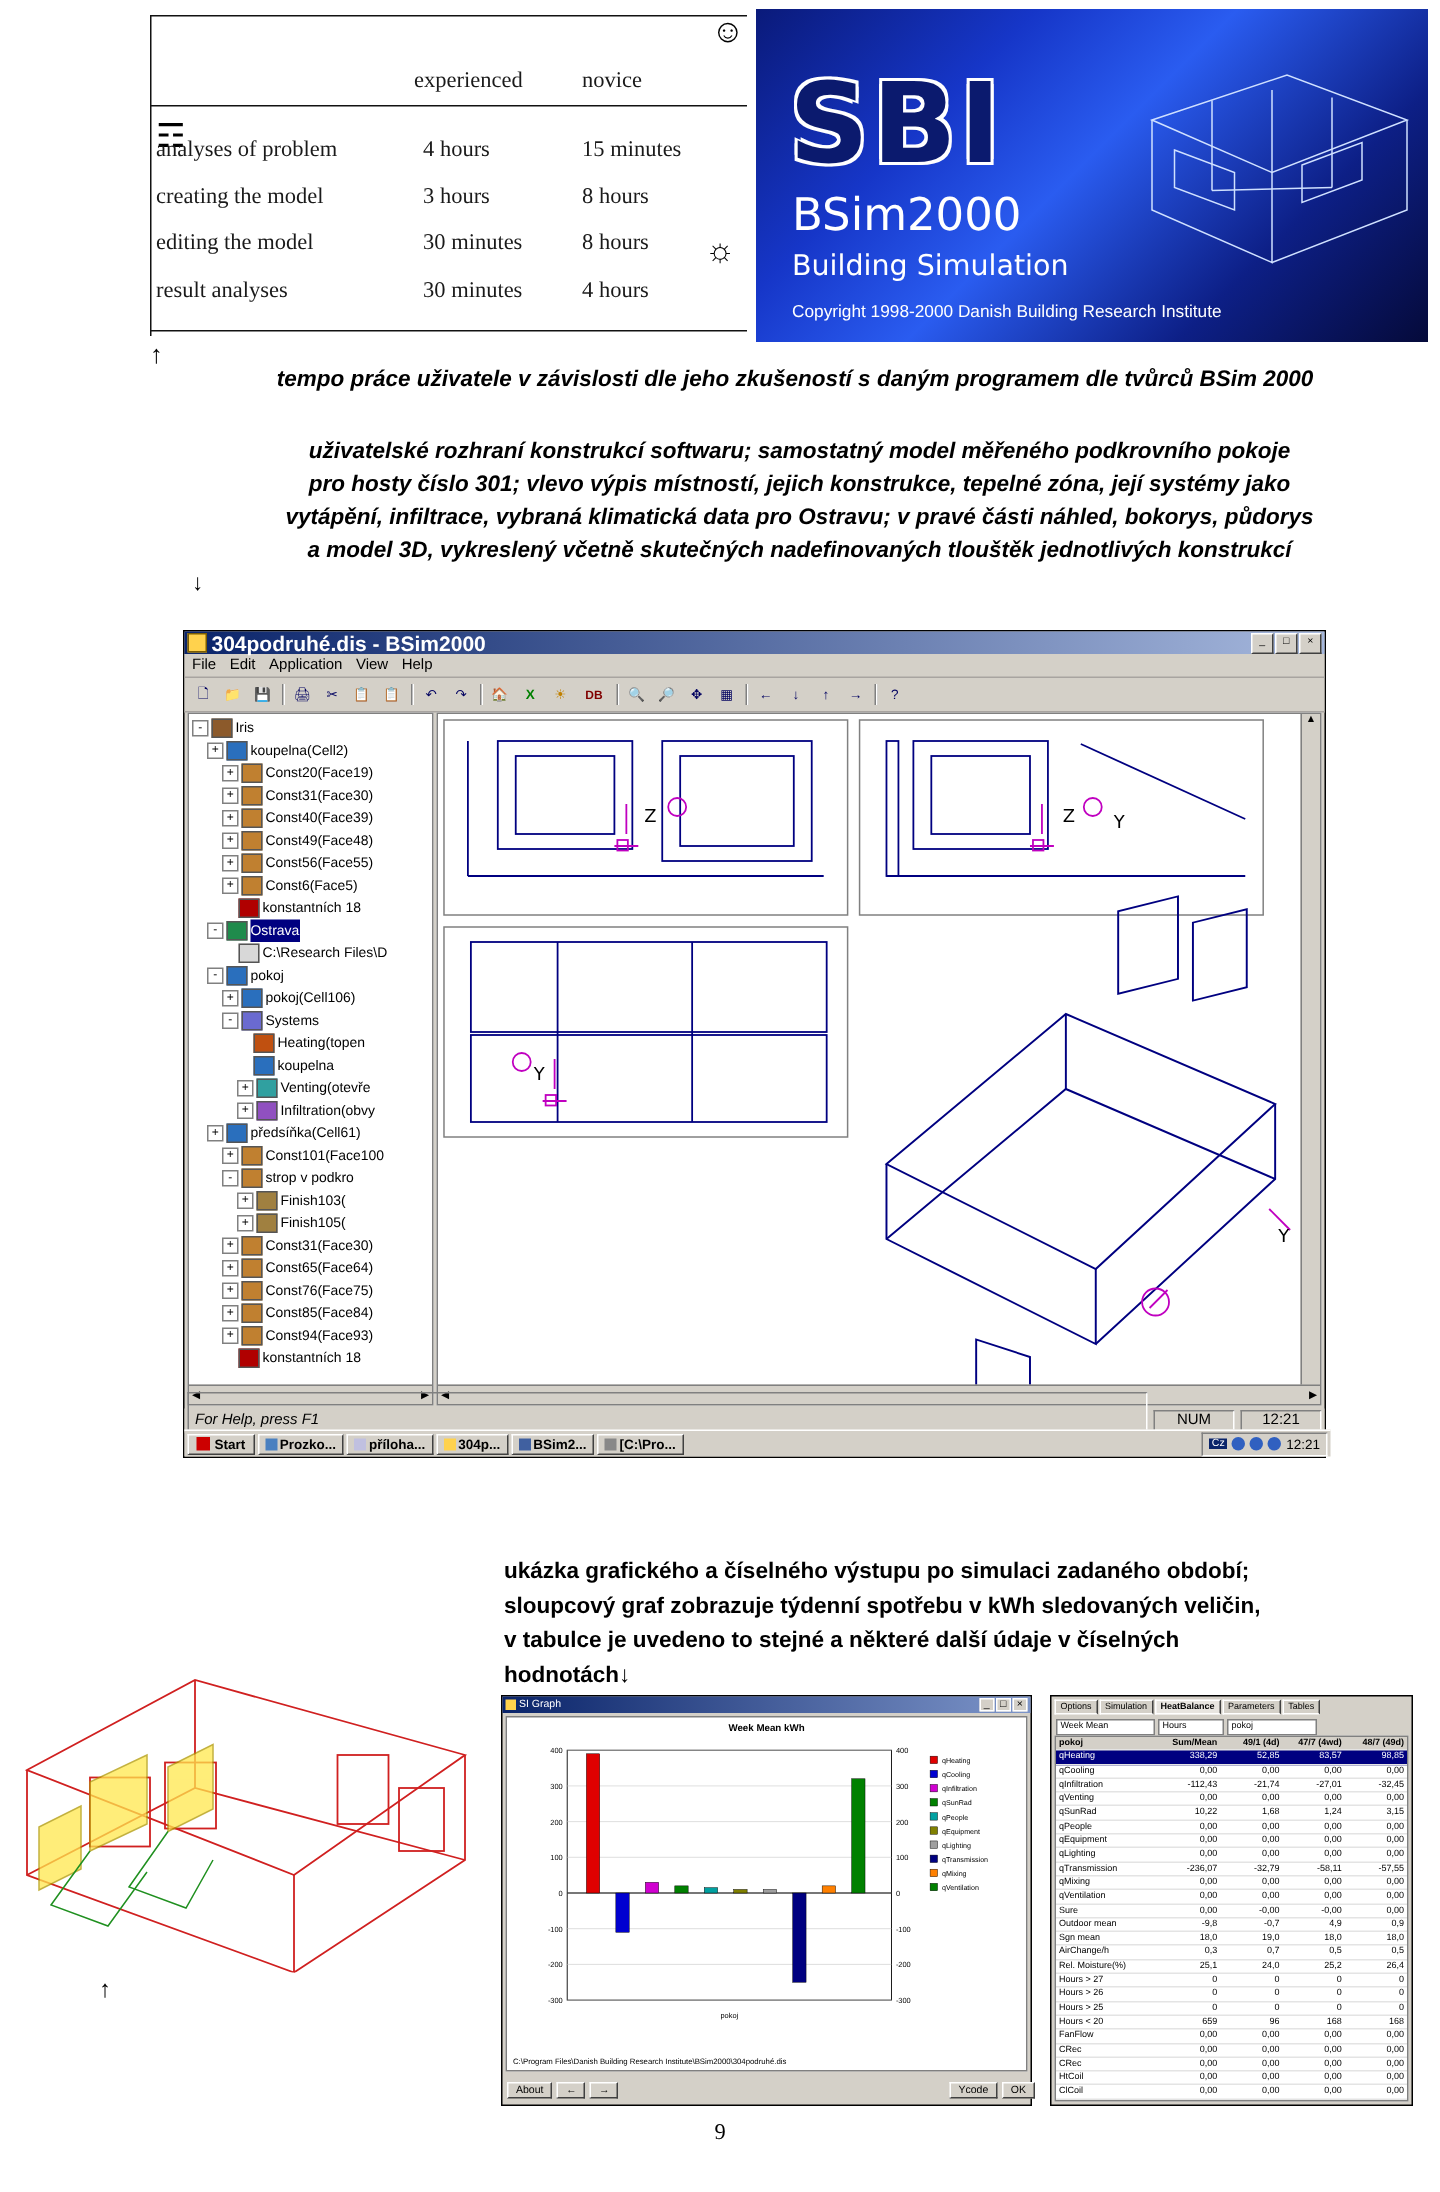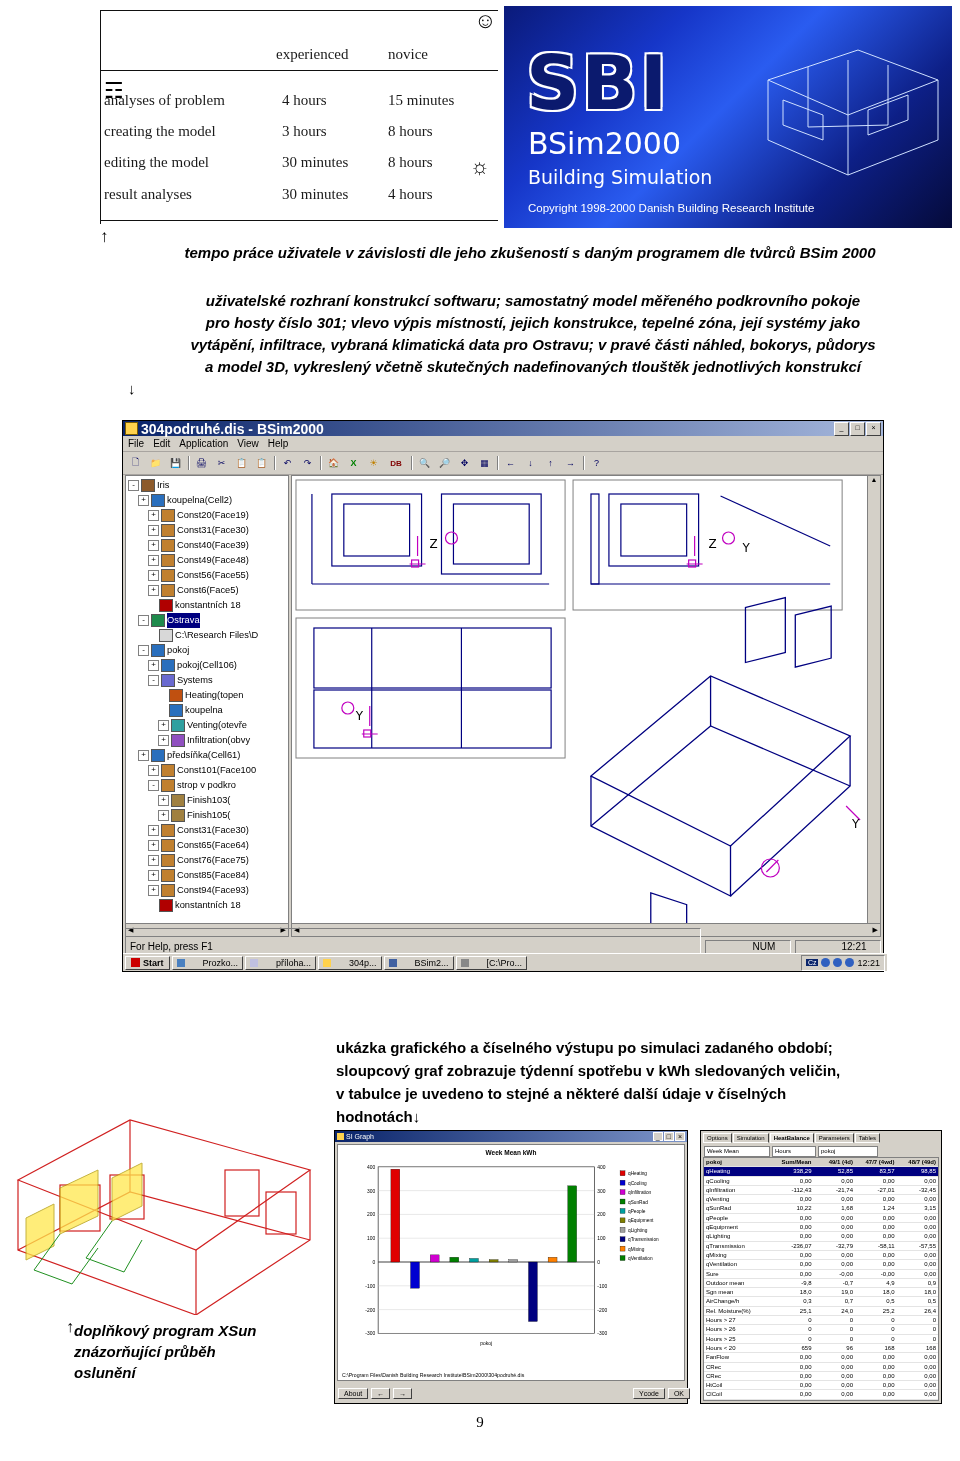--- a/index.html
+++ b/index.html
@@ -56,25 +56,25 @@
   .wbody{position:absolute;left:0;top:52px;right:0;bottom:34px;display:flex;}
   .tree{width:162px;background:#fff;border:1px solid #808080;margin:2px 1px 0 2px;position:relative;overflow:hidden;font-size:9.3px;}
   .tnode{white-space:nowrap;height:15px;line-height:15px;display:flex;align-items:center;}
   .tbox{display:inline-block;width:9px;height:9px;border:1px solid #808080;background:#fff;font-size:8px;line-height:7px;text-align:center;margin-right:2px;color:#000;}
   .tleaf{display:inline-block;width:9px;margin-right:2px;}
   .ticon{display:inline-block;width:12px;height:11px;margin-right:2px;}
   .sel{background:#000080;color:#fff;}
   .drawing{flex:1;margin:2px 2px 0 1px;border:1px solid #808080;background:#fff;position:relative;overflow:hidden;}
 
   .statusbar{position:absolute;left:0;bottom:16px;width:100%;height:16px;background:#d4d0c8;display:flex;align-items:center;font-size:10px;}
-  .sb-main{flex:1;border:1px solid #808080;border-color:#808080 #fff #fff #808080;margin:10px 2px;padding:12px 4px;height:12px;line-height:12px;}
-  .sb-cell{width:52px;border:1px solid #808080;border-color:#808080 #fff #fff #808080;margin:1px 2px;height:12px;line-height:12px;text-align:center;padding-left:32px;}
+  .sb-main{flex:1;border:1px solid #808080;border-color:#808080 #fff #fff #808080;margin:10px 2px;padding:12px 4px;height:12px;line-height:12px;font-style:italic;}
+  .sb-cell{width:52px;border:1px solid #808080;border-color:#808080 #fff #fff #808080;margin:1px 2px;height:12px;line-height:12px;text-align:center;}
   .taskbar{position:absolute;left:0;bottom:0;width:100%;height:17px;background:#d4d0c8;border-top:1px solid #fff;display:flex;align-items:center;gap:2px;padding:0 2px;font-size:9px;}
   .tb-start{display:flex;align-items:center;gap:3px;font-weight:bold;border:1px solid #fff;border-right-color:#404040;border-bottom-color:#404040;padding:1px 5px;}
-  .tb-item{flex:0 0 auto;border:1px solid #fff;border-right-color:#404040;border-bottom-color:#404040;padding:1px 4px;white-space:nowrap;overflow:hidden;display:flex;align-items:center;gap:18px;max-width:80px;}
+  .tb-item{flex:0 0 auto;border:1px solid #fff;border-right-color:#404040;border-bottom-color:#404040;padding:1px 4px;white-space:nowrap;overflow:hidden;display:flex;align-items:center;gap:2px;max-width:80px;font-weight:bold;}
   .tb-tray{margin-left:auto;display:flex;align-items:center;gap:3px;border:1px solid #808080;border-color:#808080 #fff #fff #808080;padding:0 4px;height:14px;}
 
   
   .cap3{position:absolute;left:336px;top:1036px;width:600px;font-size:15px;font-weight:bold;line-height:23px;}
   .cap4{position:absolute;left:74px;top:1320px;width:250px;font-size:15px;font-style:italic;font-weight:bold;line-height:21px;}
   .arrow-left-up{position:absolute;left:66px;top:1318px;font-size:16px;}
 
   .xsun{position:absolute;left:0px;top:1100px;width:330px;height:215px;}
 
   .graphwin{position:absolute;left:334px;top:1130px;width:352px;height:272px;background:#d4d0c8;border:1px solid #000;font-size:7px;}
@@ -812,20 +812,15 @@
             <span class="tw-c">0,00</span>
             <span class="tw-c">0,00</span>
             <span class="tw-c">0,00</span>
             <span class="tw-c">0,00</span>
           </div>
         </div>
     </div>
   </div>
 
   <div class="arrow-left-up">↑</div>
-  <div class="cap4">
-    <div>doplňkový program XSun</div>
-    <div>znázorňující průběh</div>
-    <div>oslunění</div>
-  </div>
 
   <div class="pagenum">9</div>
 </div>
 
 </body></html>

